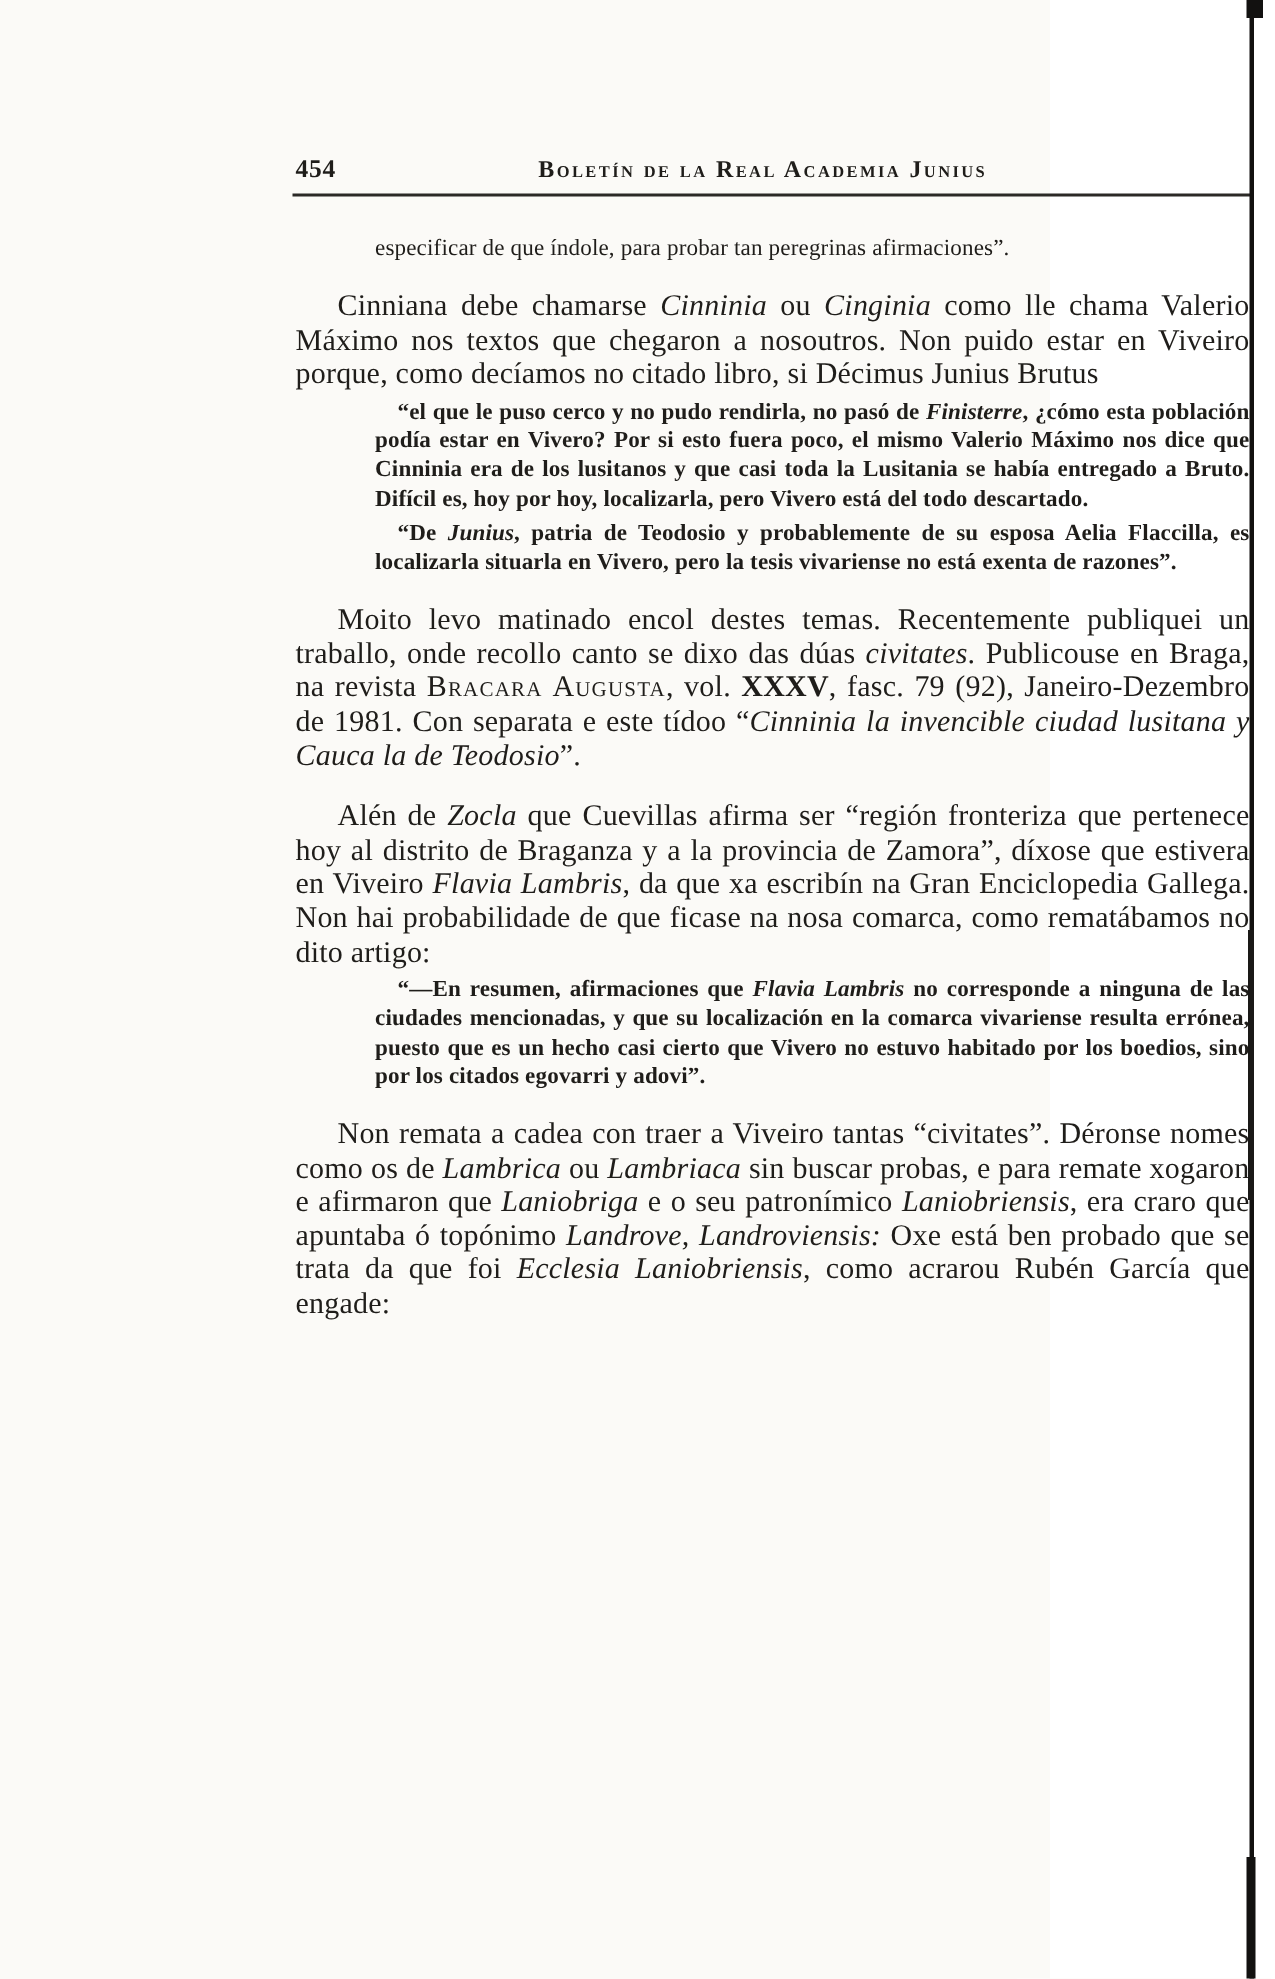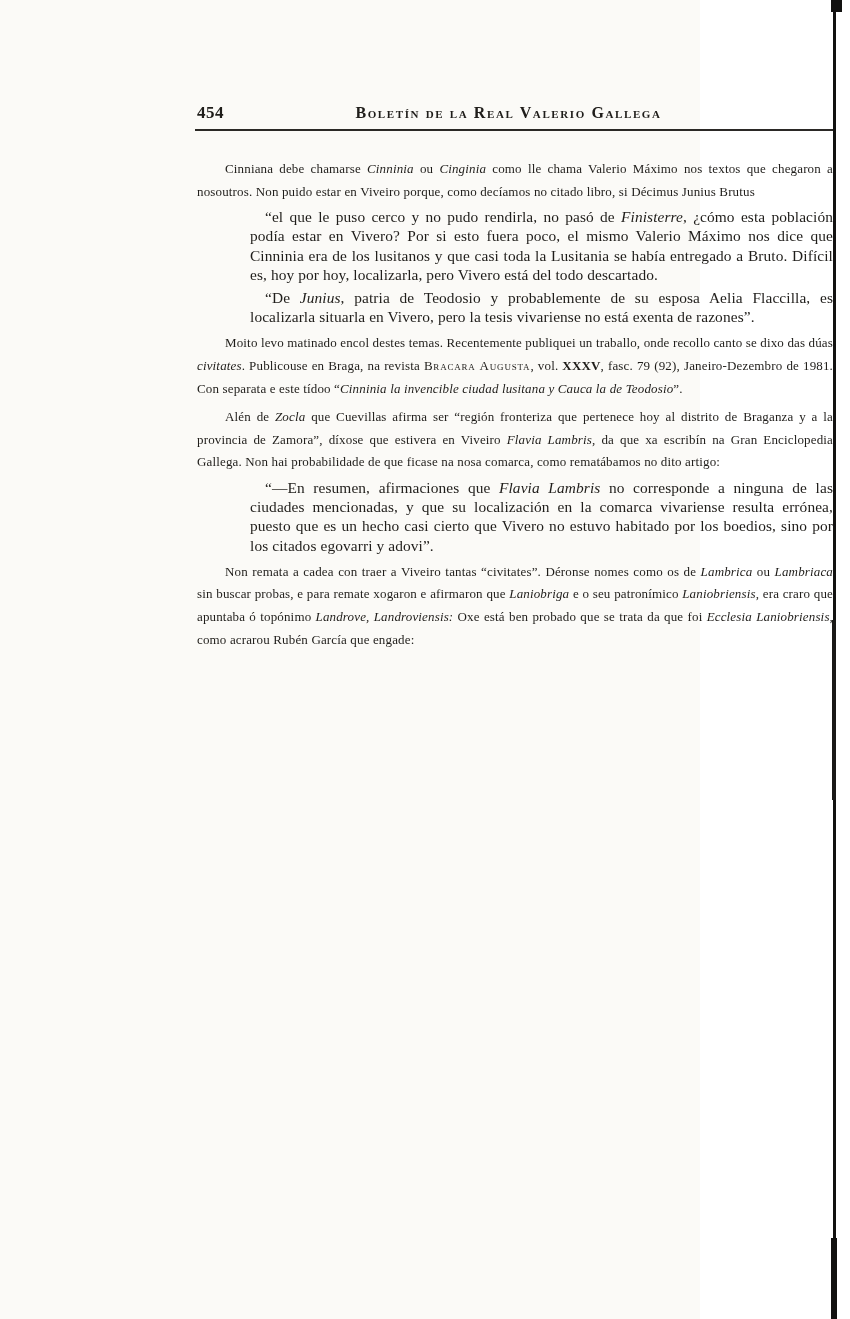--- a/index.html
+++ b/index.html
@@ -52,35 +52,35 @@
   
   .text-column {
     position: absolute;
     top: 152px;
     left: 197px;
     width: 636px;
     text-align: justify;
   }
   .text-column p { margin: 0; }
   p.para {
-    font-size: 13px;
+    font-size: 20px;
     line-height: 22.6px;
     text-indent: 28px;
     letter-spacing: 0.15px;
-    margin-top: 6px;
+    margin-top: 18px;
   }
   p.quote, p.quote-cont {
     font-size: 15.4px;
     line-height: 19.2px;
     margin-left: 53px;
     letter-spacing: 0.1px;
     margin-top: 4px;
     margin-bottom: 4px;
   }
-  p.quote { text-indent: 15px; }
+  p.quote { text-indent: 15px; font-weight: bold; }
   p.quote-cont { text-indent: 0; }
   .italic { font-style: italic; }
   .bold { font-weight: bold; }
   .smallcaps { font-variant: small-caps; letter-spacing: 0.8px; }
   
   .scan-line-main {
     position: absolute;
     left: 833px;
     top: 0;
     width: 3px;
@@ -112,26 +112,27 @@
     background: #121110;
   }
 </style>
 </head>
 <body>
 
 <div class="page">
 
   <div class="header">
     <span class="page-number">454</span>
-    <span class="journal-title">Boletín de la Real Valerio Gallega</span>
+    <span class="journal-title">Boletín de la Real Academia Junius</span>
   </div>
 
   <div class="header-rule"></div>
 
   <div class="text-column">
+      <p class="quote-cont"><span>especificar de que índole, para probar tan peregrinas afirmaciones”.</span></p>
       <p class="para"><span>Cinniana debe chamarse </span><span class="italic">Cinninia</span><span> ou </span><span class="italic">Cinginia</span><span> como lle chama Valerio Máximo nos textos que chegaron a nosoutros. Non puido estar en Viveiro porque, como decíamos no citado libro, si Décimus Junius Brutus</span></p>
       <p class="quote"><span>“el que le puso cerco y no pudo rendirla, no pasó de </span><span class="italic">Finisterre</span><span>, ¿cómo esta población podía estar en Vivero? Por si esto fuera poco, el mismo Valerio Máximo nos dice que Cinninia era de los lusitanos y que casi toda la Lusitania se había entregado a Bruto. Difícil es, hoy por hoy, localizarla, pero Vivero está del todo descartado.</span></p>
       <p class="quote"><span>“De </span><span class="italic">Junius</span><span>, patria de Teodosio y probablemente de su esposa Aelia Flaccilla, es localizarla situarla en Vivero, pero la tesis vivariense no está exenta de razones”.</span></p>
       <p class="para"><span>Moito levo matinado encol destes temas. Recentemente publiquei un traballo, onde recollo canto se dixo das dúas </span><span class="italic">civitates</span><span>. Publicouse en Braga, na revista </span><span class="smallcaps">Bracara Augusta</span><span>, vol. </span><span class="bold">XXXV</span><span>, fasc. 79 (92), Janeiro-Dezembro de 1981. Con separata e este tídoo “</span><span class="italic">Cinninia la invencible ciudad lusitana y Cauca la de Teodosio</span><span>”.</span></p>
       <p class="para"><span>Alén de </span><span class="italic">Zocla</span><span> que Cuevillas afirma ser “región fronteriza que pertenece hoy al distrito de Braganza y a la provincia de Zamora”, díxose que estivera en Viveiro </span><span class="italic">Flavia Lambris</span><span>, da que xa escribín na Gran Enciclopedia Gallega. Non hai probabilidade de que ficase na nosa comarca, como rematábamos no dito artigo:</span></p>
       <p class="quote"><span>“—En resumen, afirmaciones que </span><span class="italic">Flavia Lambris</span><span> no corresponde a ninguna de las ciudades mencionadas, y que su localización en la comarca vivariense resulta errónea, puesto que es un hecho casi cierto que Vivero no estuvo habitado por los boedios, sino por los citados egovarri y adovi”.</span></p>
       <p class="para"><span>Non remata a cadea con traer a Viveiro tantas “civitates”. Déronse nomes como os de </span><span class="italic">Lambrica</span><span> ou </span><span class="italic">Lambriaca</span><span> sin buscar probas, e para remate xogaron e afirmaron que </span><span class="italic">Laniobriga</span><span> e o seu patronímico </span><span class="italic">Laniobriensis</span><span>, era craro que apuntaba ó topónimo </span><span class="italic">Landrove, Landroviensis:</span><span> Oxe está ben probado que se trata da que foi </span><span class="italic">Ecclesia Laniobriensis</span><span>, como acrarou Rubén García que engade:</span></p>
     </div>
 
   <div class="scan-line-main"></div>

